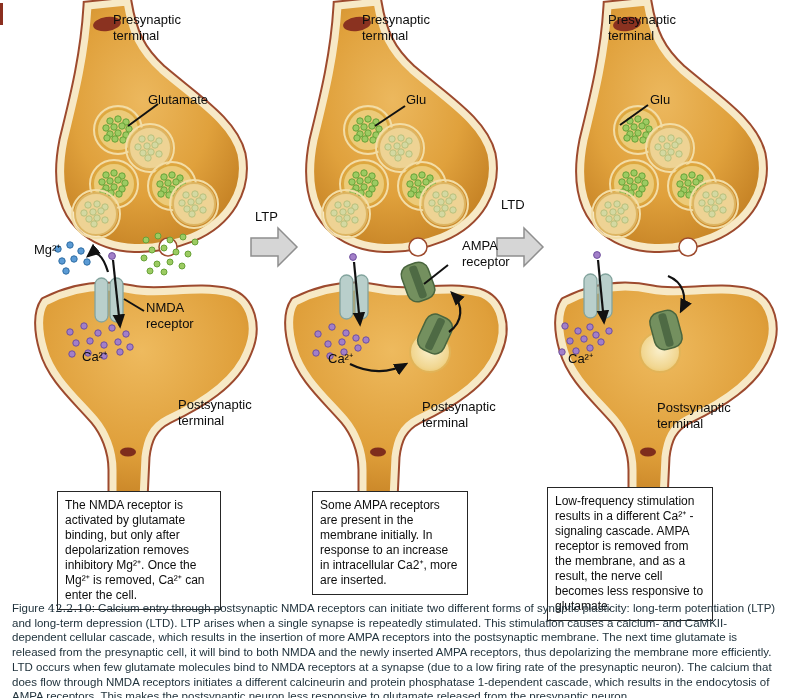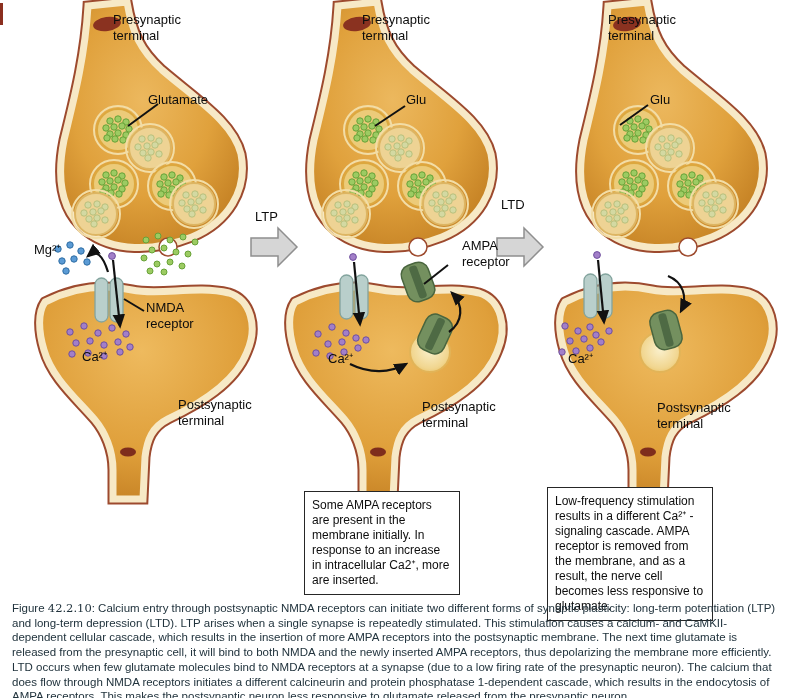--- a/index.html
+++ b/index.html
@@ -236,18 +236,19 @@
   <div class="lbl" style="left:328px;top:351px">Ca²⁺</div>
   <div class="lbl" style="left:422px;top:399px;width:95px">Postsynaptic terminal</div>
 
   <div class="lbl" style="left:501px;top:197px">LTD</div>
 
   <div class="lbl" style="left:608px;top:12px;width:90px">Presynaptic terminal</div>
   <div class="lbl" style="left:650px;top:92px">Glu</div>
   <div class="lbl" style="left:568px;top:351px">Ca²⁺</div>
   <div class="lbl" style="left:657px;top:400px;width:95px">Postsynaptic terminal</div>
 
-  <div class="note" style="left:304px;top:491px;width:140px">Some AMPA receptors are present in the membrane initially. In response to an increase in intracellular Ca2⁺, more are inserted.</div>
+  <div class="note" style="left:57px;top:491px;width:148px">The NMDA receptor is activated by glutamate binding, but only after depolarization removes inhibitory Mg²⁺. Once the Mg²⁺ is removed, Ca²⁺ can enter the cell.</div>
+  <div class="note" style="left:312px;top:491px;width:140px">Some AMPA receptors are present in the membrane initially. In response to an increase in intracellular Ca2⁺, more are inserted.</div>
   <div class="note" style="left:547px;top:487px;width:150px">Low-frequency stimulation results in a different Ca²⁺ -signaling cascade. AMPA receptor is removed from the membrane, and as a result, the nerve cell becomes less responsive to glutamate.</div>
 
   <div class="caption"><span>Figure</span>&nbsp;<span class="fig-num">42.2.10</span><span>: Calcium entry through postsynaptic NMDA receptors can initiate two different forms of synaptic plasticity: long-term potentiation (LTP) and long-term depression (LTD). LTP arises when a single synapse is repeatedly stimulated. This stimulation causes a calcium- and CaMKII-dependent cellular cascade, which results in the insertion of more AMPA receptors into the postsynaptic membrane. The next time glutamate is released from the presynaptic cell, it will bind to both NMDA and the newly inserted AMPA receptors, thus depolarizing the membrane more efficiently. LTD occurs when few glutamate molecules bind to NMDA receptors at a synapse (due to a low firing rate of the presynaptic neuron). The calcium that does flow through NMDA receptors initiates a different calcineurin and protein phosphatase 1-dependent cascade, which results in the endocytosis of AMPA receptors. This makes the postsynaptic neuron less responsive to glutamate released from the presynaptic neuron.</span></div>
 
 </div>
 
 </body></html>

